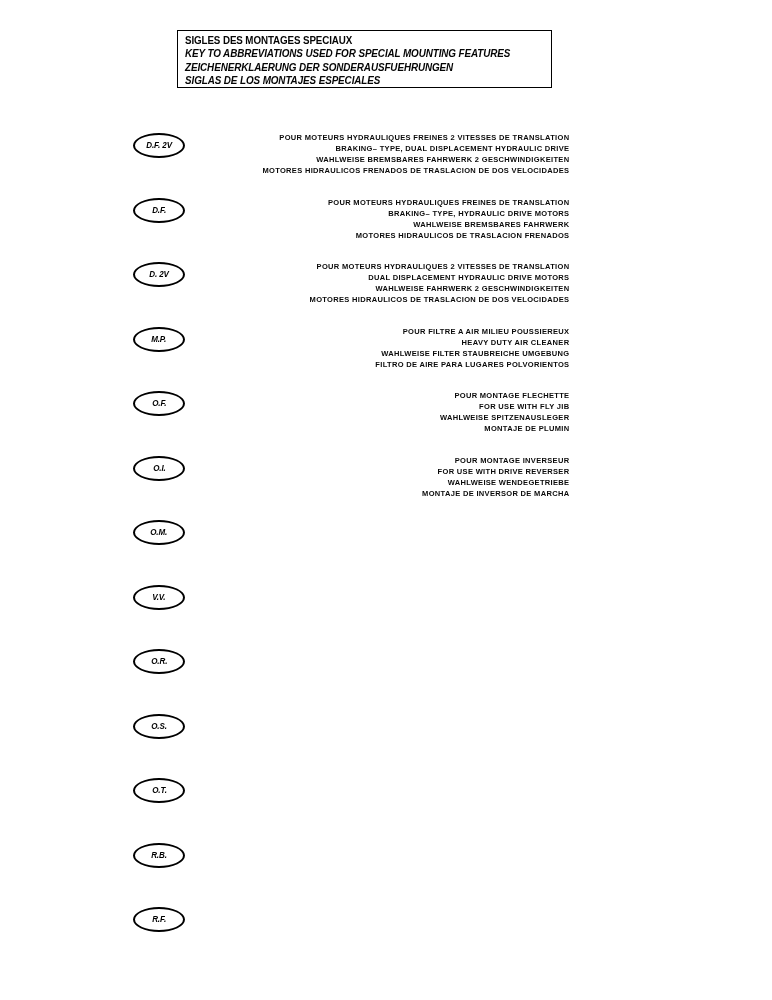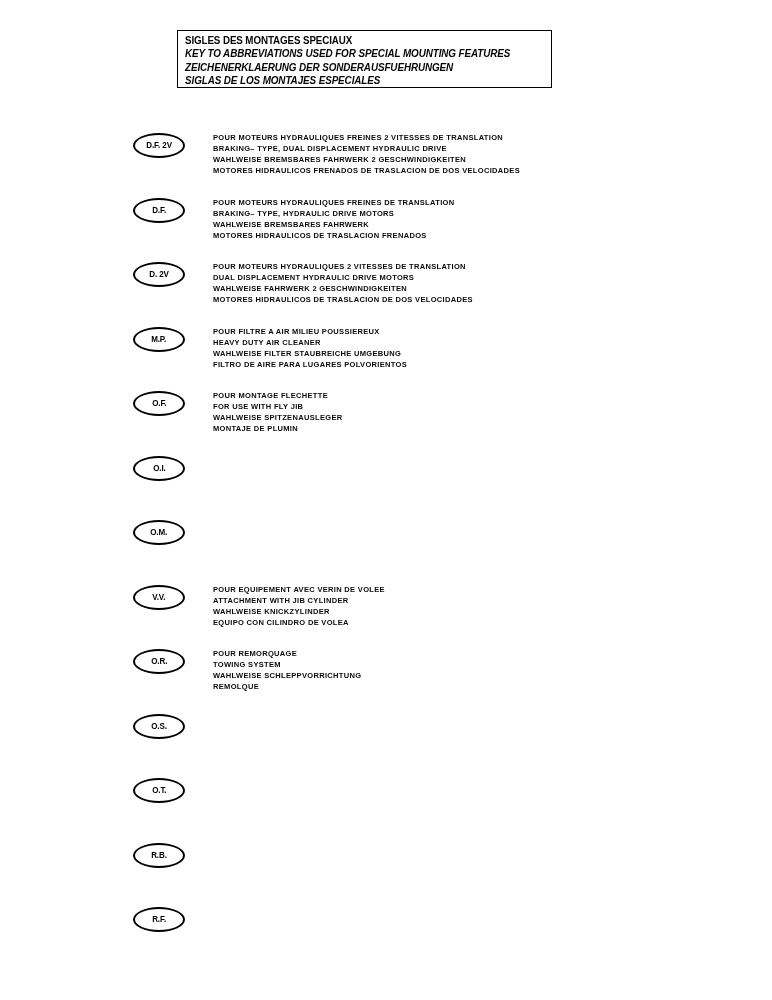--- a/index.html
+++ b/index.html
@@ -77,34 +77,36 @@
     top: 1px;
     width: 52px;
     height: 25px;
     border: 2.3px solid #000;
     border-radius: 50%;
     box-sizing: border-box;
     background: #fff;
     display: flex;
     align-items: center;
     justify-content: center;
+    font-style: italic;
   }
   .badge-label {
     font-size: 8.2px;
     font-weight: bold;
     letter-spacing: -0.1px;
     white-space: nowrap;
     color: #000;
     transform: scaleX(0.98);
   }
   .desc {
     position: absolute;
     left: 213px;
     top: 0px;
     width: 360px;
+    text-align: right;
   }
   .desc-line {
     display: block;
     white-space: nowrap;
     font-size: 7.6px;
     line-height: 11.1px;
     font-weight: bold;
     letter-spacing: 0.32px;
     color: #0a0a0a;
     transform: scaleX(0.99);
@@ -176,47 +178,41 @@
           <span class="desc-line">POUR MONTAGE FLECHETTE</span>
           <span class="desc-line">FOR USE WITH FLY JIB</span>
           <span class="desc-line">WAHLWEISE SPITZENAUSLEGER</span>
           <span class="desc-line">MONTAJE DE PLUMIN</span>
         </div>
       </div>
       <div class="entry">
         <div class="badge">
           <span class="badge-label">O.I.</span>
         </div>
+        <div class="desc">
+          <span class="desc-line">POUR MONTAGE INVERSEUR</span>
+          <span class="desc-line">FOR USE WITH DRIVE REVERSER</span>
+          <span class="desc-line">WAHLWEISE WENDEGETRIEBE</span>
+          <span class="desc-line">MONTAJE DE INVERSOR DE MARCHA</span>
+        </div>
       </div>
       <div class="entry">
         <div class="badge">
           <span class="badge-label">O.M.</span>
         </div>
       </div>
       <div class="entry">
         <div class="badge">
           <span class="badge-label">V.V.</span>
         </div>
-        <div class="desc">
-          <span class="desc-line">POUR EQUIPEMENT AVEC VERIN DE VOLEE</span>
-          <span class="desc-line">ATTACHMENT WITH JIB CYLINDER</span>
-          <span class="desc-line">WAHLWEISE KNICKZYLINDER</span>
-          <span class="desc-line">EQUIPO CON CILINDRO DE VOLEA</span>
-        </div>
       </div>
       <div class="entry">
         <div class="badge">
           <span class="badge-label">O.R.</span>
         </div>
-        <div class="desc">
-          <span class="desc-line">POUR REMORQUAGE</span>
-          <span class="desc-line">TOWING SYSTEM</span>
-          <span class="desc-line">WAHLWEISE SCHLEPPVORRICHTUNG</span>
-          <span class="desc-line">REMOLQUE</span>
-        </div>
       </div>
       <div class="entry">
         <div class="badge">
           <span class="badge-label">O.S.</span>
         </div>
       </div>
       <div class="entry">
         <div class="badge">
           <span class="badge-label">O.T.</span>
         </div>

